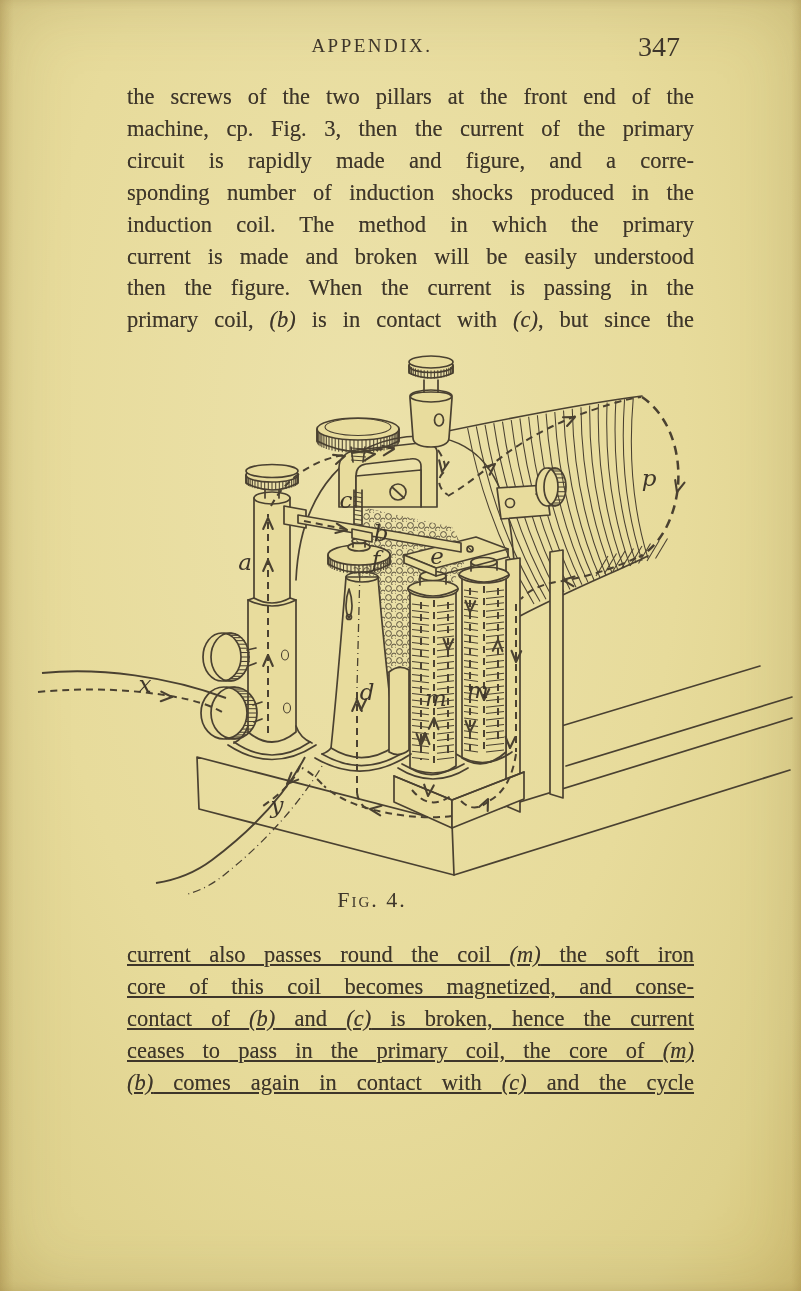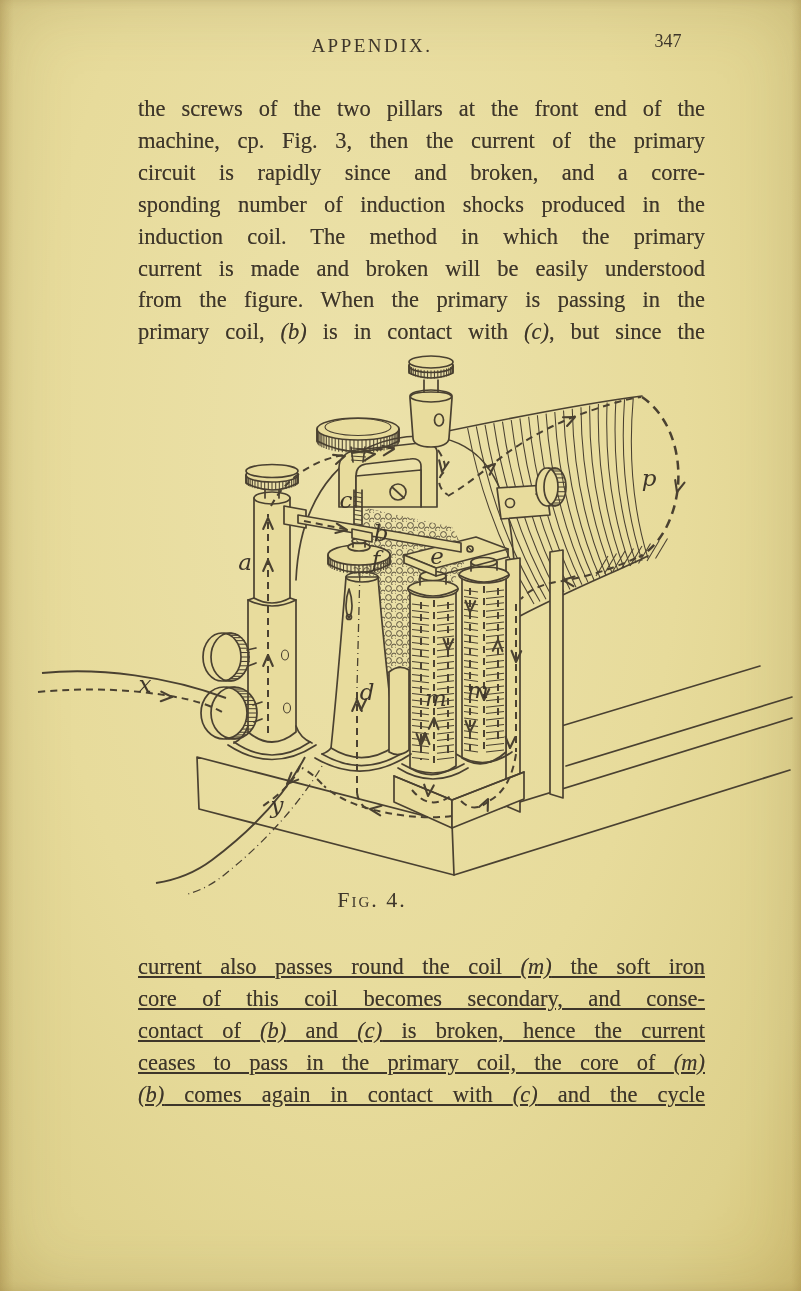--- a/index.html
+++ b/index.html
@@ -16,28 +16,27 @@
       radial-gradient(ellipse at 45% 35%, var(--paper-hi) 0%, var(--paper) 52%, #ded18c 84%, var(--paper-dk) 100%);
     box-shadow: inset 0 0 70px rgba(120,95,40,.22), inset 0 0 10px rgba(120,95,40,.18);
     font-family:"Liberation Serif","DejaVu Serif",serif;
     color:var(--ink);
   }
   .running-title{
     position:absolute;left:272px;top:35px;width:200px;text-align:center;
     font-size:19px;letter-spacing:2.5px;color:var(--ink);
   }
   .page-number{
-    position:absolute;left:638px;top:31px;width:60px;text-align:center;
-    font-size:18px;color:var(--ink);
+    position:absolute;left:638px;top:31px;width:60px;text-align:left;
+    font-size:28px;color:var(--ink);
   }
   .para{
-    position:absolute;left:138px;width:567px;
+    position:absolute;left:127px;width:567px;
     font-size:22.5px;line-height:31.9px;
     text-shadow:0 0 .5px rgba(62,54,42,.55);
-    margin-top:12px;
   }
   .para1{top:81px;}
   .para2{top:939px;text-decoration:underline;}
   .tline{text-align:justify;text-align-last:justify;white-space:nowrap;}
   .fig-caption{
     position:absolute;left:272px;top:887px;width:200px;text-align:center;
     font-variant:small-caps;font-size:22px;letter-spacing:2px;color:var(--ink);
   }
   figure{margin:0;}
   svg.fig{position:absolute;left:0;top:352px;width:801px;height:545px;}
@@ -58,25 +57,25 @@
 <body>
 
 <div class="page">
 
   <span class="running-title">APPENDIX.</span>
   <span class="page-number">347</span>
 
   <div class="para para1">
       <div class="tline">the screws of the two pillars at the front end of the</div>
       <div class="tline">machine, cp. Fig. 3, then the current of the primary</div>
-      <div class="tline">circuit is rapidly since and broken, and a corre-</div>
+      <div class="tline">circuit is rapidly made and figure, and a corre-</div>
       <div class="tline">sponding number of induction shocks produced in the</div>
       <div class="tline">induction coil.  The method in which the primary</div>
       <div class="tline">current is made and broken will be easily understood</div>
-      <div class="tline">from the figure.  When the primary is passing in the</div>
+      <div class="tline">then the figure.  When the current is passing in the</div>
       <div class="tline">primary coil, <i>(b)</i> is in contact with <i>(c)</i>, but since the</div>
     </div>
 
   <figure>
     <svg class="fig" viewBox="0 352 801 545">
       <defs>
         <pattern id="peb" patternUnits="userSpaceOnUse" width="11" height="9">
           <circle cx="3.5" cy="3.5" r="2.9"></circle>
             <circle cx="9" cy="7.5" r="2.4"></circle>
         </pattern>
@@ -595,19 +594,19 @@
           <text x="145" y="692" class="figlabel">x</text>
           <text x="277" y="813" class="figlabel">y</text>
         </g>
     </svg>
   </figure>
 
   <div class="fig-caption">Fig. 4.</div>
 
   <div class="para para2">
       <div class="tline">current also passes round the coil <i>(m)</i> the soft iron</div>
-      <div class="tline">core of this coil becomes secondary, and conse-</div>
+      <div class="tline">core of this coil becomes magnetized, and conse-</div>
       <div class="tline">contact of <i>(b)</i> and <i>(c)</i> is broken, hence the current</div>
       <div class="tline">ceases to pass in the primary coil, the core of <i>(m)</i></div>
       <div class="tline"><i>(b)</i> comes again in contact with <i>(c)</i> and the cycle</div>
     </div>
 
 </div>
 
 </body></html>

